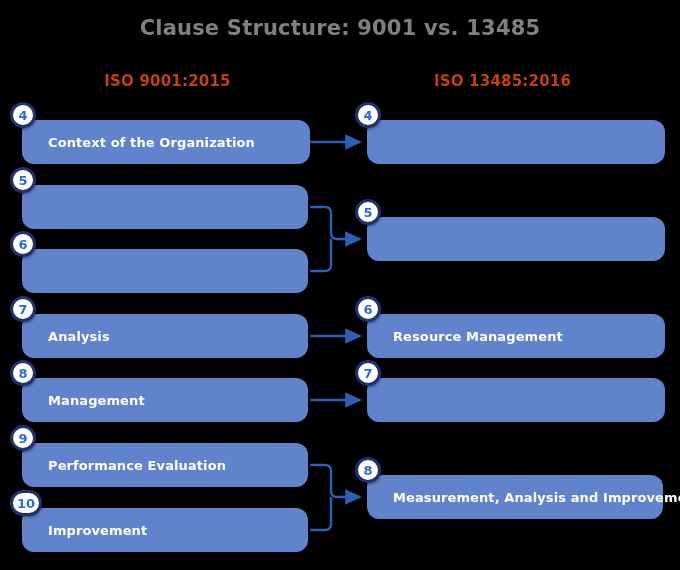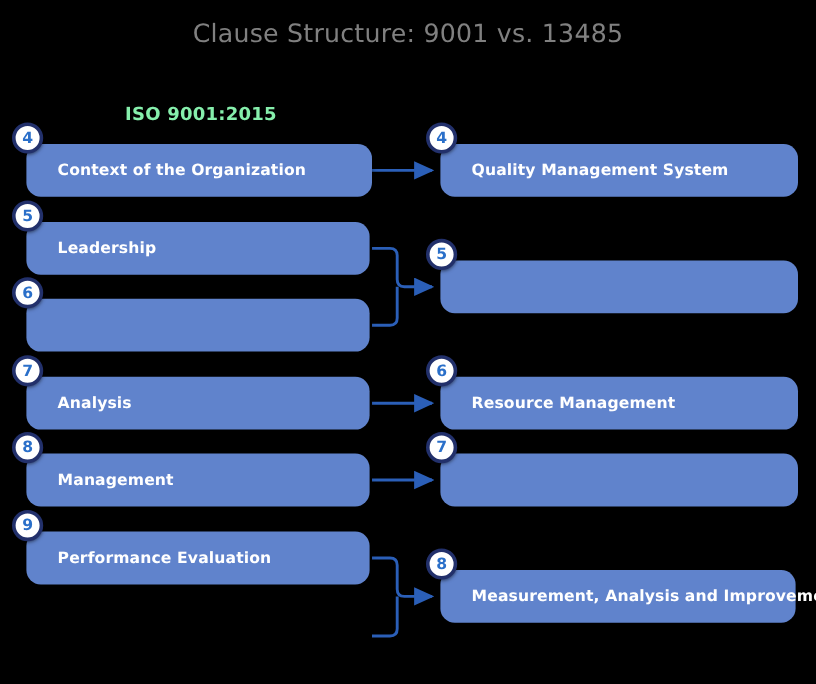--- a/index.html
+++ b/index.html
@@ -19,30 +19,30 @@
   
   .title {
     position: absolute;
     left: 0;
     top: 16px;
     width: 680px;
     text-align: center;
     color: #808080;
     font-family: "DejaVu Sans", sans-serif;
     font-size: 21px;
-    font-weight: 400;
+    font-weight: 700;
     letter-spacing: 0.2px;
     white-space: nowrap;
   }
 
   
   .col-header {
     position: absolute;
-    top: 86px;
-    color: #86efac;
+    top: 72px;
+    color: #c2410c;
     font-family: "DejaVu Sans", sans-serif;
     font-size: 15px;
     font-weight: bold;
     letter-spacing: 0.2px;
     text-align: center;
     white-space: nowrap;
   }
   .col-header.left  { left: 60px;  width: 215px; }
   .col-header.right { left: 395px; width: 215px; }
 
@@ -98,20 +98,21 @@
   .badge.wide { min-width: 32px; }
 </style>
 </head>
 <body>
 
 <div id="canvas">
 
   <div class="title">Clause Structure: 9001 vs. 13485</div>
 
   <div class="col-header left">ISO 9001:2015</div>
+  <div class="col-header right">ISO 13485:2016</div>
 
   <svg id="links" viewBox="0 0 680 570">
     <defs>
       <marker id="arrow" markerWidth="7" markerHeight="7" refX="6.2" refY="3.2" orient="auto">
         <path d="M0,0 L7,3.2 L0,6.4 z" fill="#2b5fb8"></path>
       </marker>
     </defs>
 
     <path d="M310,142 L360,142" stroke="#2b5fb8" stroke-width="2.4" fill="none" marker-end="url(#arrow)"></path>
 
@@ -126,21 +127,20 @@
     <path d="M310,530 L325,530 Q331,530 331,524 L331,497" stroke="#2b5fb8" stroke-width="2.4" fill="none"></path>
   </svg>
 
   <div class="node" style="left:22px; top:120px; width:288px;">
     <div class="badge">4</div>
     <div class="node-label">Context of the Organization</div>
   </div>
 
   <div class="node" style="left:22px; top:185px; width:286px;">
     <div class="badge">5</div>
-    <div class="node-label">Leadership</div>
   </div>
 
   <div class="node" style="left:22px; top:249px; width:286px;">
     <div class="badge">6</div>
   </div>
 
   <div class="node" style="left:22px; top:314px; width:286px;">
     <div class="badge">7</div>
     <div class="node-label">Analysis</div>
   </div>
@@ -148,24 +148,27 @@
   <div class="node" style="left:22px; top:378px; width:286px;">
     <div class="badge">8</div>
     <div class="node-label">Management</div>
   </div>
 
   <div class="node" style="left:22px; top:443px; width:286px;">
     <div class="badge">9</div>
     <div class="node-label">Performance Evaluation</div>
   </div>
 
+  <div class="node" style="left:22px; top:508px; width:286px;">
+    <div class="badge wide">10</div>
+    <div class="node-label">Improvement</div>
+  </div>
 
   <div class="node" style="left:367px; top:120px; width:298px;">
     <div class="badge">4</div>
-    <div class="node-label">Quality Management System</div>
   </div>
 
   <div class="node" style="left:367px; top:217px; width:298px;">
     <div class="badge">5</div>
   </div>
 
   <div class="node" style="left:367px; top:314px; width:298px;">
     <div class="badge">6</div>
     <div class="node-label">Resource Management</div>
   </div>

